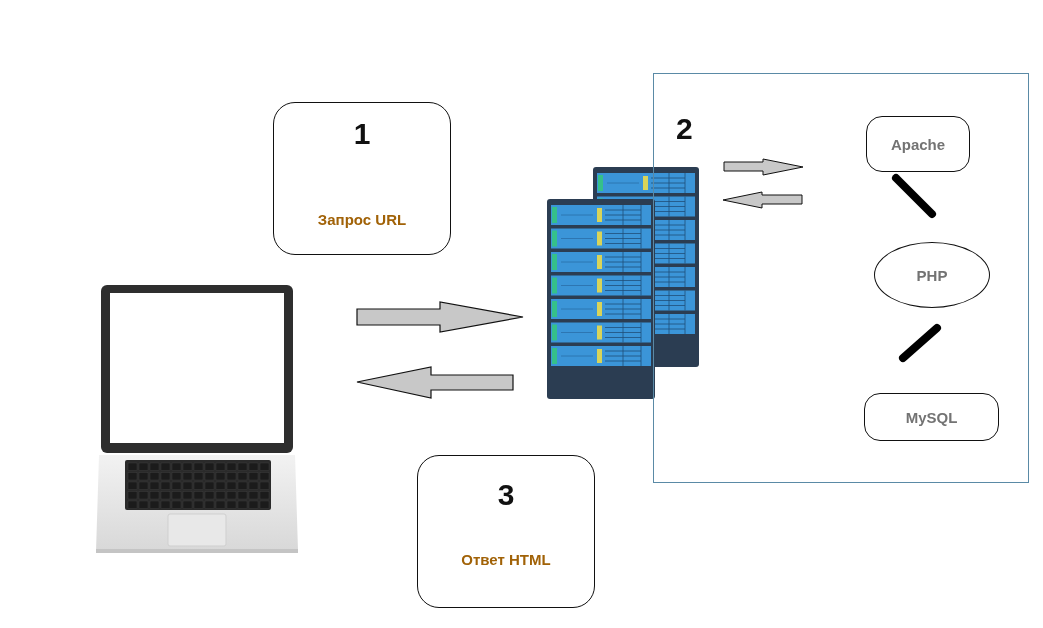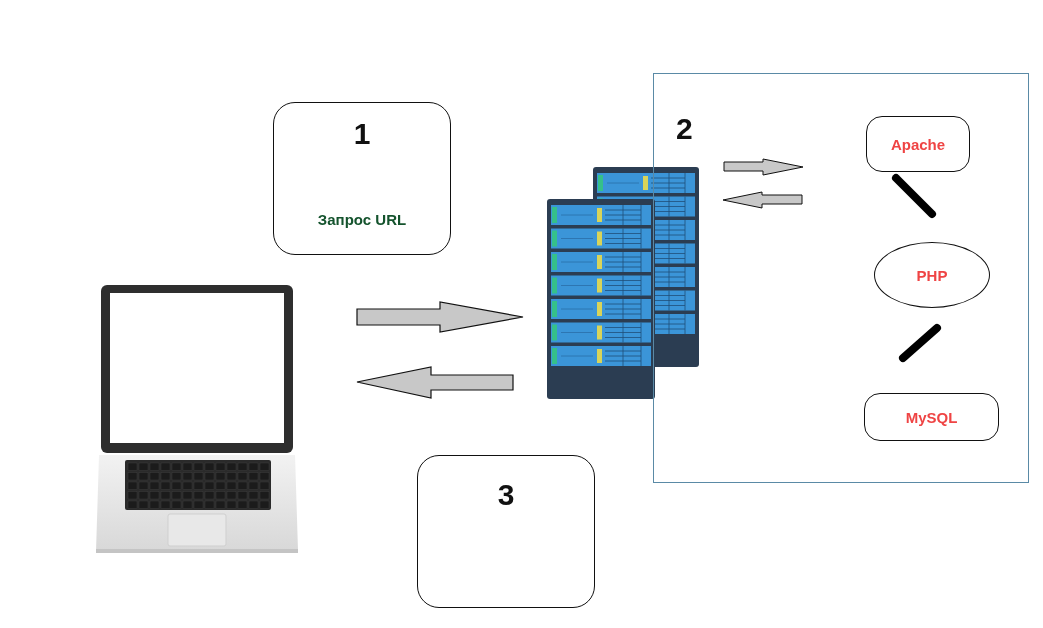--- a/index.html
+++ b/index.html
@@ -1,21 +1,21 @@
 <!DOCTYPE html>
 <html><head>
   <meta charset="utf-8">
   <style>
     html, body { margin: 0; padding: 0; background: #ffffff; }
     body { width: 1043px; height: 628px; position: relative; overflow: hidden; font-family: "Liberation Sans", sans-serif; }
     .step-box { position: absolute; border: 1.5px solid #111; border-radius: 22px; background: #fff; box-sizing: border-box; text-align: center; }
     .step-num { position: absolute; left: 0; right: 0; font-weight: bold; font-size: 30px; color: #111; }
-    .step-label { position: absolute; left: 0; right: 0; font-weight: bold; font-size: 15px; color: #14532d; }
+    .step-label { position: absolute; left: 0; right: 0; font-weight: bold; font-size: 15px; color: #a16207; }
     .server-frame { position: absolute; left: 653px; top: 73px; width: 376px; height: 410px; border: 1.5px solid #5a8aa6; box-sizing: border-box; }
-    .comp { position: absolute; border: 1.3px solid #111; background: #fff; box-sizing: border-box; display: flex; align-items: center; justify-content: center; font-weight: bold; font-size: 15px; color: #ef4444; }
+    .comp { position: absolute; border: 1.3px solid #111; background: #fff; box-sizing: border-box; display: flex; align-items: center; justify-content: center; font-weight: bold; font-size: 15px; color: #737373; }
     .comp.rounded { border-radius: 16px; }
     .comp.ellipse { border-radius: 50%; }
     .num2 { position: absolute; left: 676px; top: 112px; font-weight: bold; font-size: 30px; color: #111; }
     svg { position: absolute; overflow: visible; }
   </style>
 </head>
 <body>
 
 <svg style="left:95px;top:283px;" width="210" height="275" viewBox="0 0 210 275">
   <defs>
@@ -99,20 +99,21 @@
   <rect x="73" y="231" width="58" height="32" rx="2" fill="#e8e8e8" stroke="#cfcfcf"></rect>
 </svg>
 
 <div class="step-box" style="left:273px;top:102px;width:178px;height:153px;">
   <div class="step-num" style="top:14px;">1</div>
   <div class="step-label" style="top:108px;">Запрос URL</div>
 </div>
 
 <div class="step-box" style="left:417px;top:455px;width:178px;height:153px;">
   <div class="step-num" style="top:22px;">3</div>
+  <div class="step-label" style="top:95px;">Ответ HTML</div>
 </div>
 
 <svg style="left:355px;top:300px;" width="170" height="36" viewBox="0 0 170 36">
   <path d="M2 9 L85 9 L85 2 L168 17 L85 32 L85 25 L2 25 Z" fill="#c8c8c8" stroke="#111" stroke-width="1.2"></path>
 </svg>
 <svg style="left:355px;top:365px;" width="162" height="36" viewBox="0 0 162 36">
   <path d="M158 10 L76 10 L76 2 L2 17 L76 33 L76 25 L158 25 Z" fill="#c8c8c8" stroke="#111" stroke-width="1.2"></path>
 </svg>
 
 <svg style="left:545px;top:167px;" width="158" height="235" viewBox="0 0 158 235">

